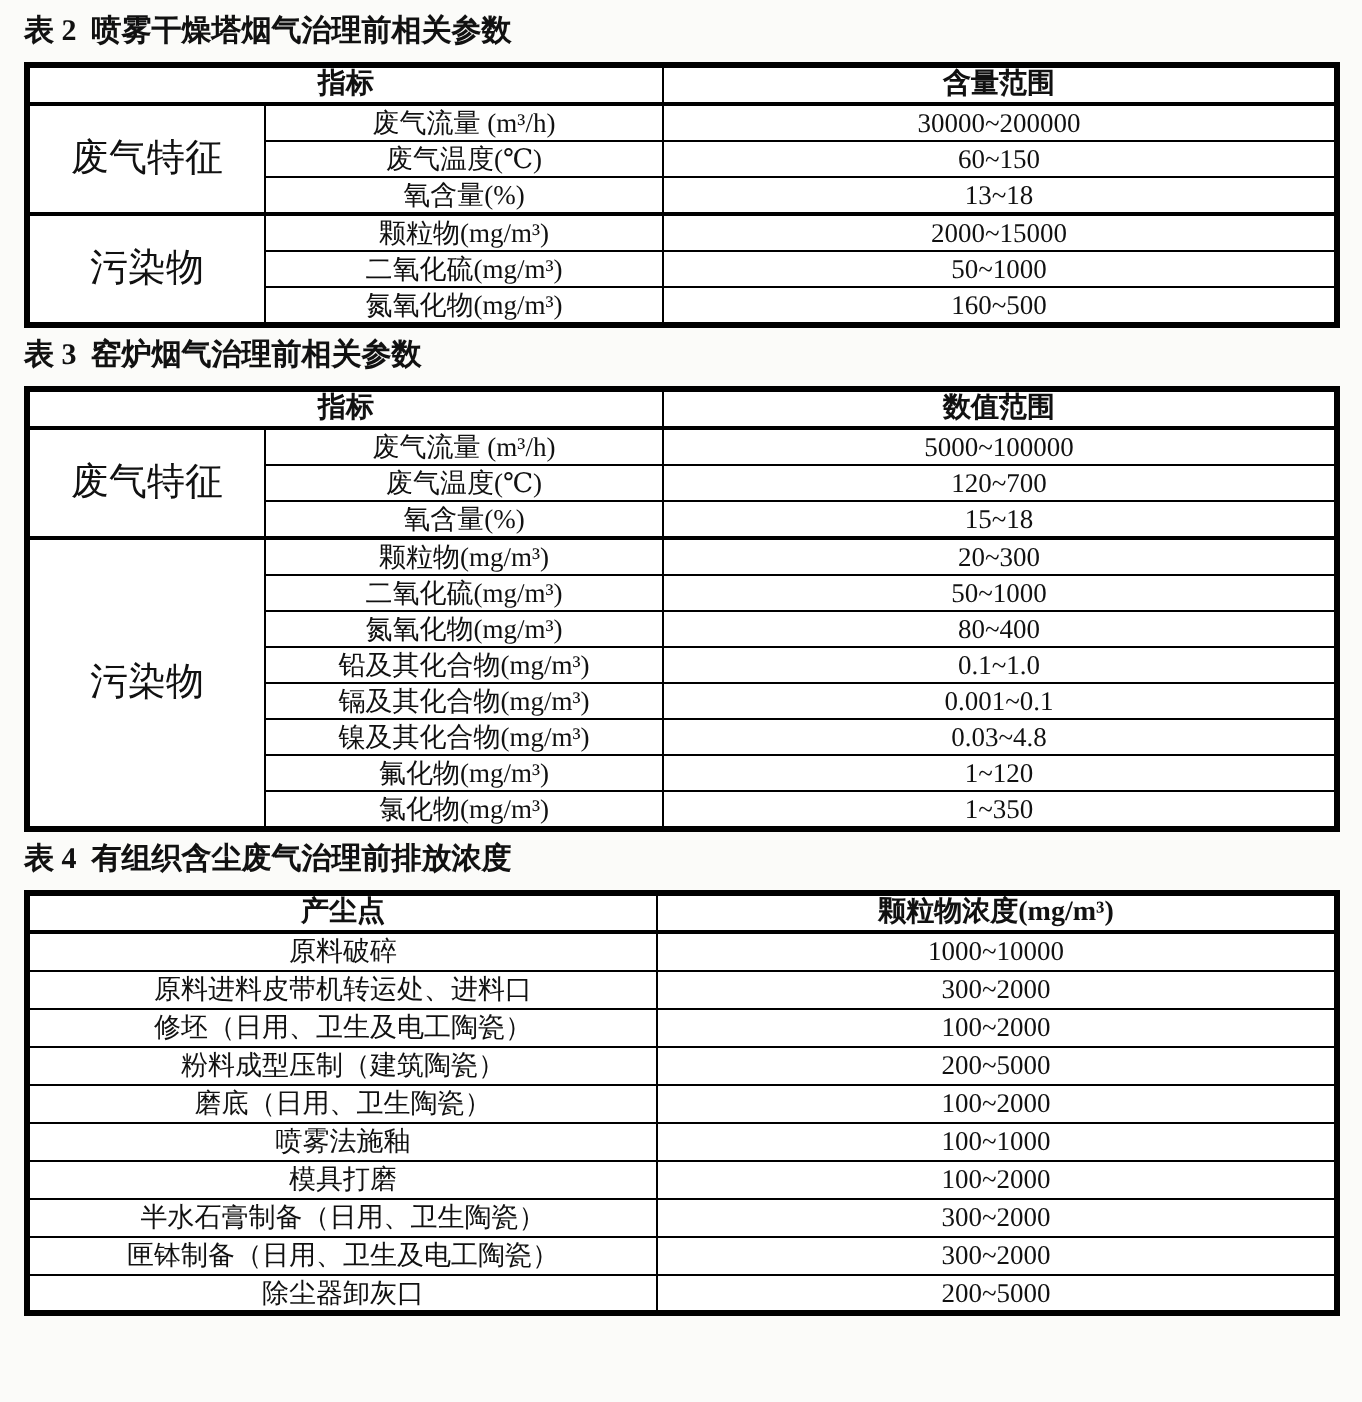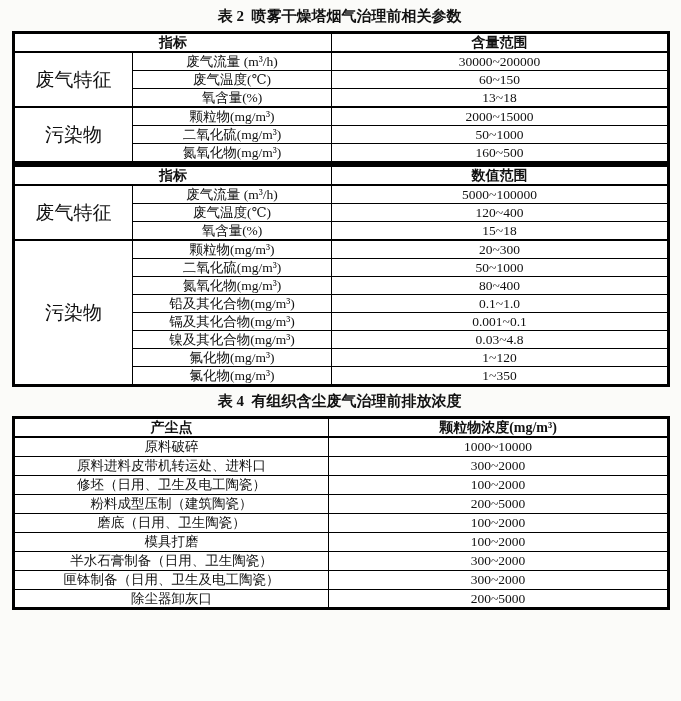--- a/index.html
+++ b/index.html
@@ -16,21 +16,21 @@
     color: var(--text);
     font-family: "Liberation Serif", "DejaVu Serif", serif;
   }
   .page {
     width: 681px;
     height: 701px;
     padding: 2px 14px 0 12px;
     overflow: hidden;
   }
   .tbl-title {
-    text-align: center;
+    text-align: left;
     font-weight: bold;
     font-size: 15px;
     line-height: 20px;
     margin: 4px 0 5px 0;
     white-space: pre;
   }
   table.doc-table {
     border-collapse: collapse;
     width: 655px;
     table-layout: fixed;
@@ -102,41 +102,42 @@
         <td>二氧化硫(mg/m³)</td>
         <td>50~1000</td>
       </tr>
       <tr>
         <td>氮氧化物(mg/m³)</td>
         <td>160~500</td>
       </tr>
     </tbody>
   </table>
 
+  <div class="tbl-title">表 3  窑炉烟气治理前相关参数</div>
   <table class="doc-table" id="table3">
     <colgroup>
       <col style="width:119px">
         <col style="width:199px">
         <col style="width:337px">
     </colgroup>
     <thead>
       <tr>
         <th colspan="2">指标</th>
         <th>数值范围</th>
       </tr>
     </thead>
     <tbody>
       <tr>
         <td class="group-cell" rowspan="3">废气特征</td>
         <td>废气流量 (m³/h)</td>
         <td>5000~100000</td>
       </tr>
       <tr>
         <td>废气温度(℃)</td>
-        <td>120~400</td>
+        <td>120~700</td>
       </tr>
       <tr>
         <td>氧含量(%)</td>
         <td>15~18</td>
       </tr>
       <tr class="group-start">
         <td class="group-cell" rowspan="8">污染物</td>
         <td>颗粒物(mg/m³)</td>
         <td>20~300</td>
       </tr>
@@ -198,20 +199,24 @@
       </tr>
       <tr>
         <td>粉料成型压制（建筑陶瓷）</td>
         <td>200~5000</td>
       </tr>
       <tr>
         <td>磨底（日用、卫生陶瓷）</td>
         <td>100~2000</td>
       </tr>
       <tr>
+        <td>喷雾法施釉</td>
+        <td>100~1000</td>
+      </tr>
+      <tr>
         <td>模具打磨</td>
         <td>100~2000</td>
       </tr>
       <tr>
         <td>半水石膏制备（日用、卫生陶瓷）</td>
         <td>300~2000</td>
       </tr>
       <tr>
         <td>匣钵制备（日用、卫生及电工陶瓷）</td>
         <td>300~2000</td>

